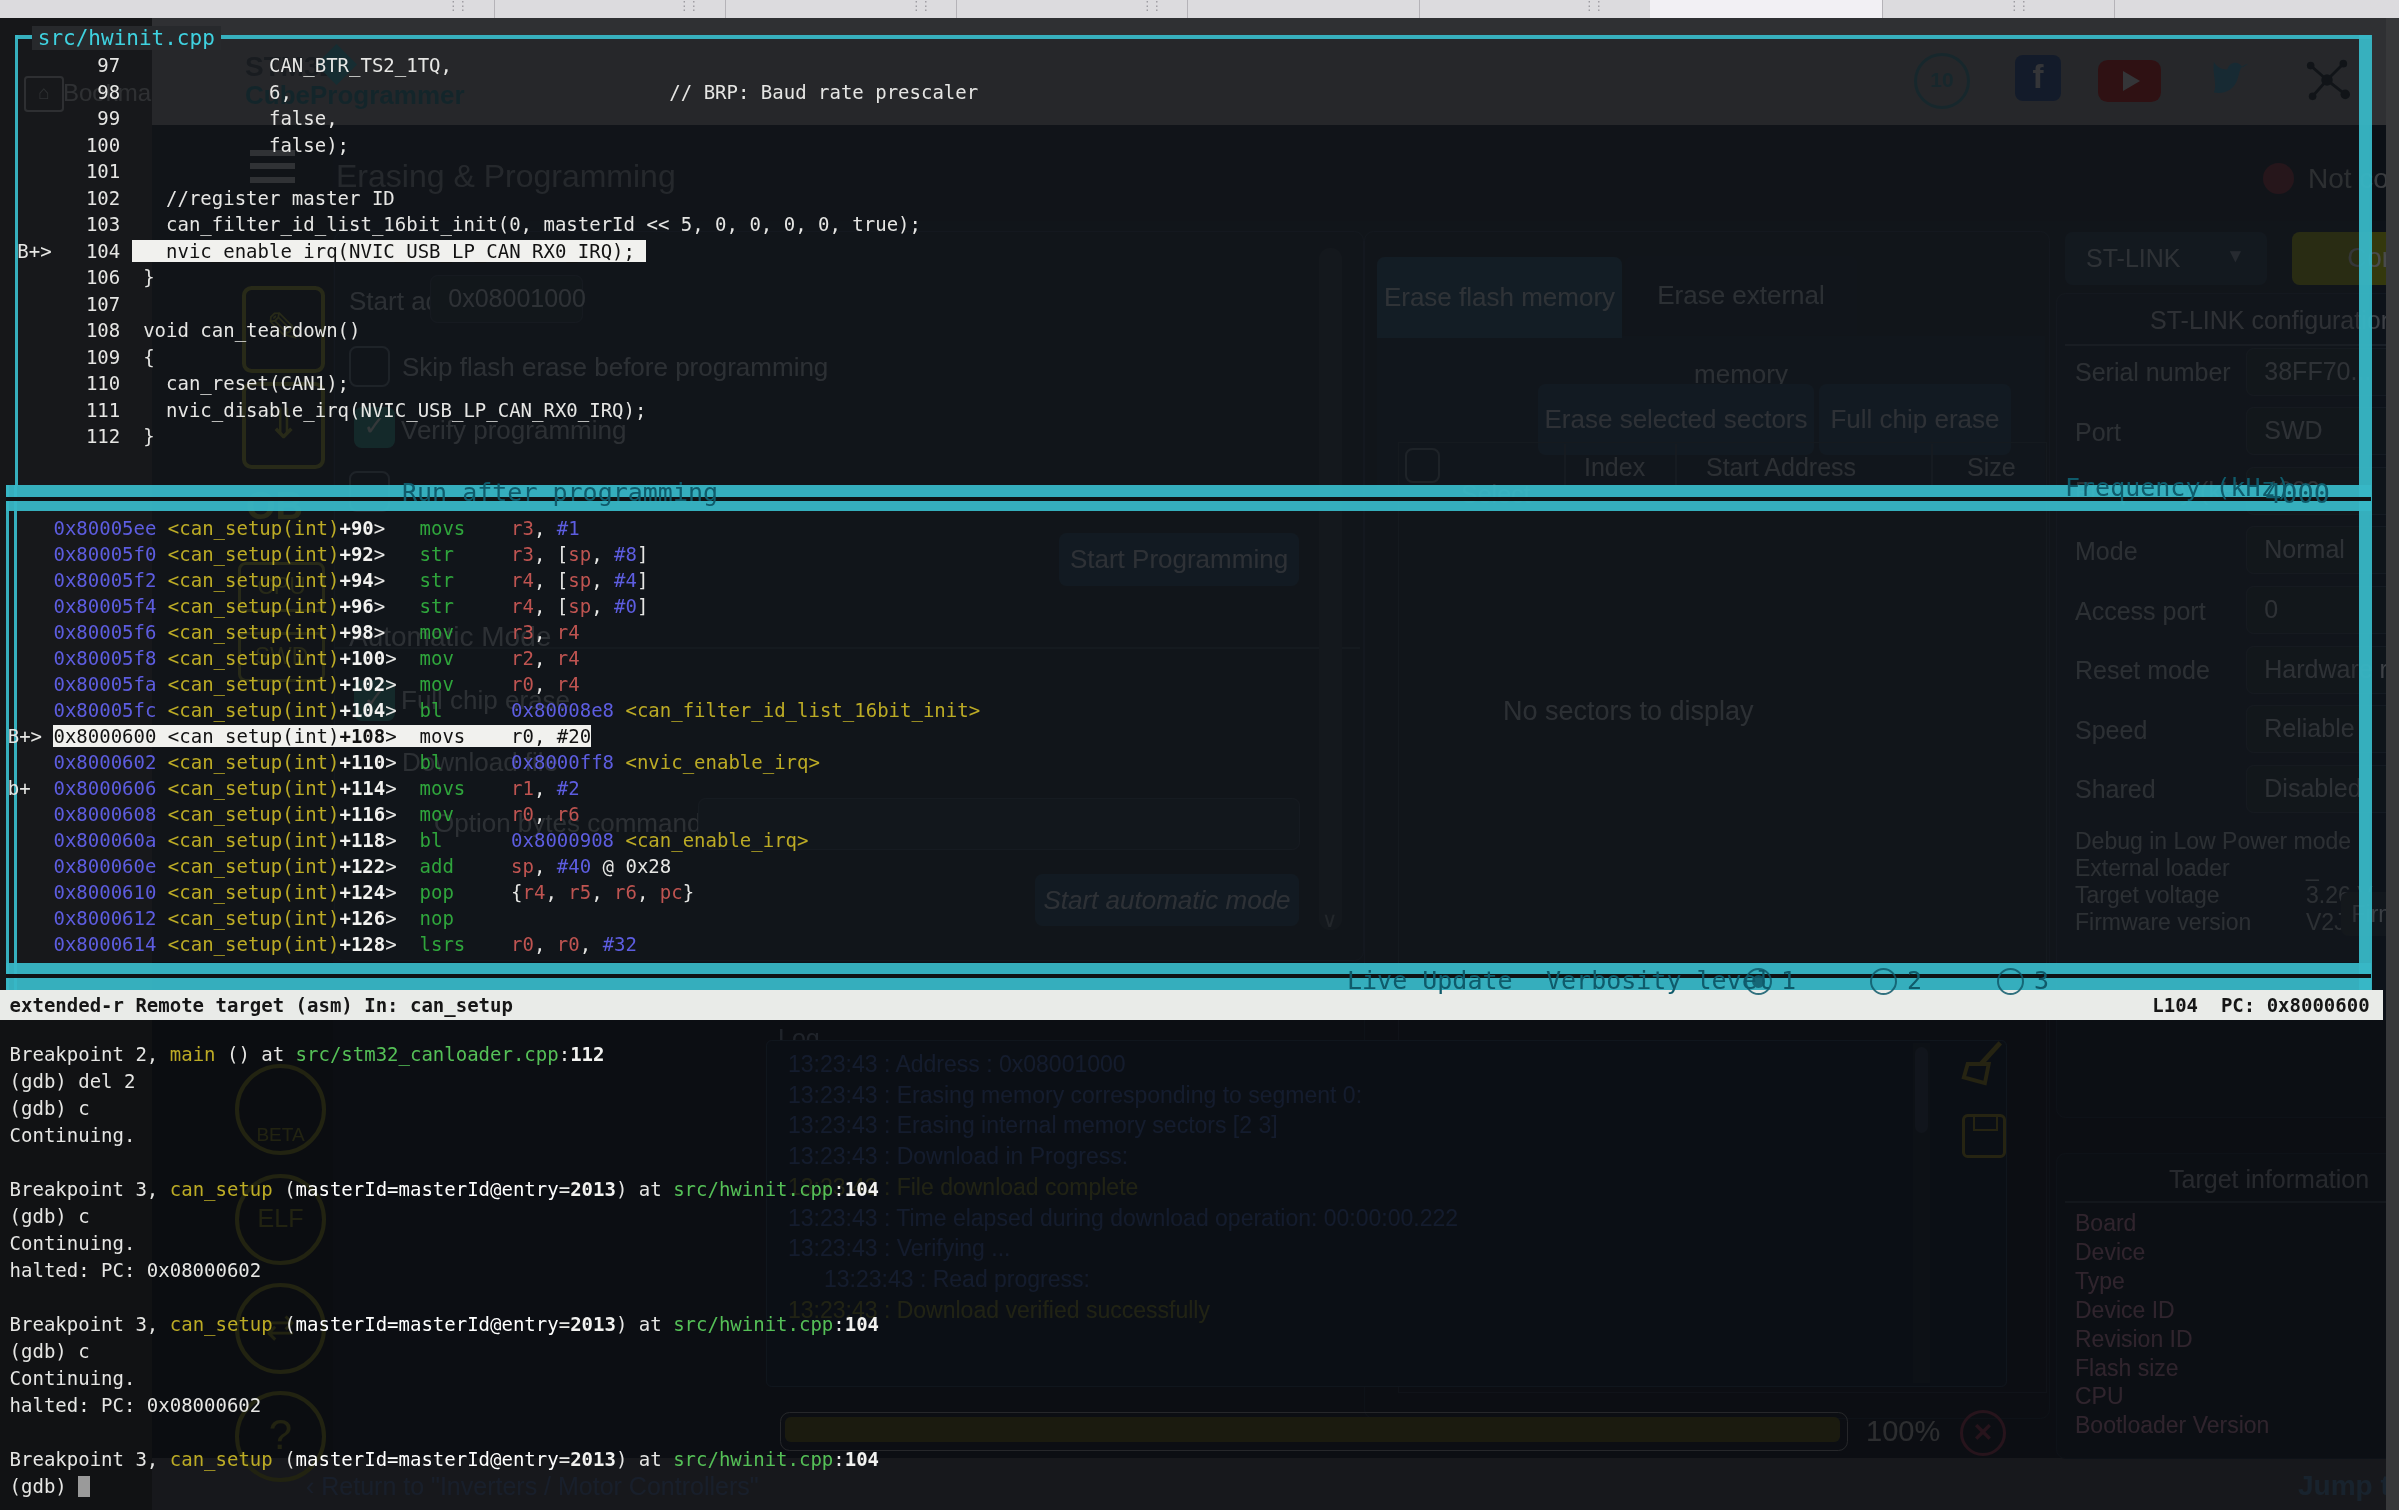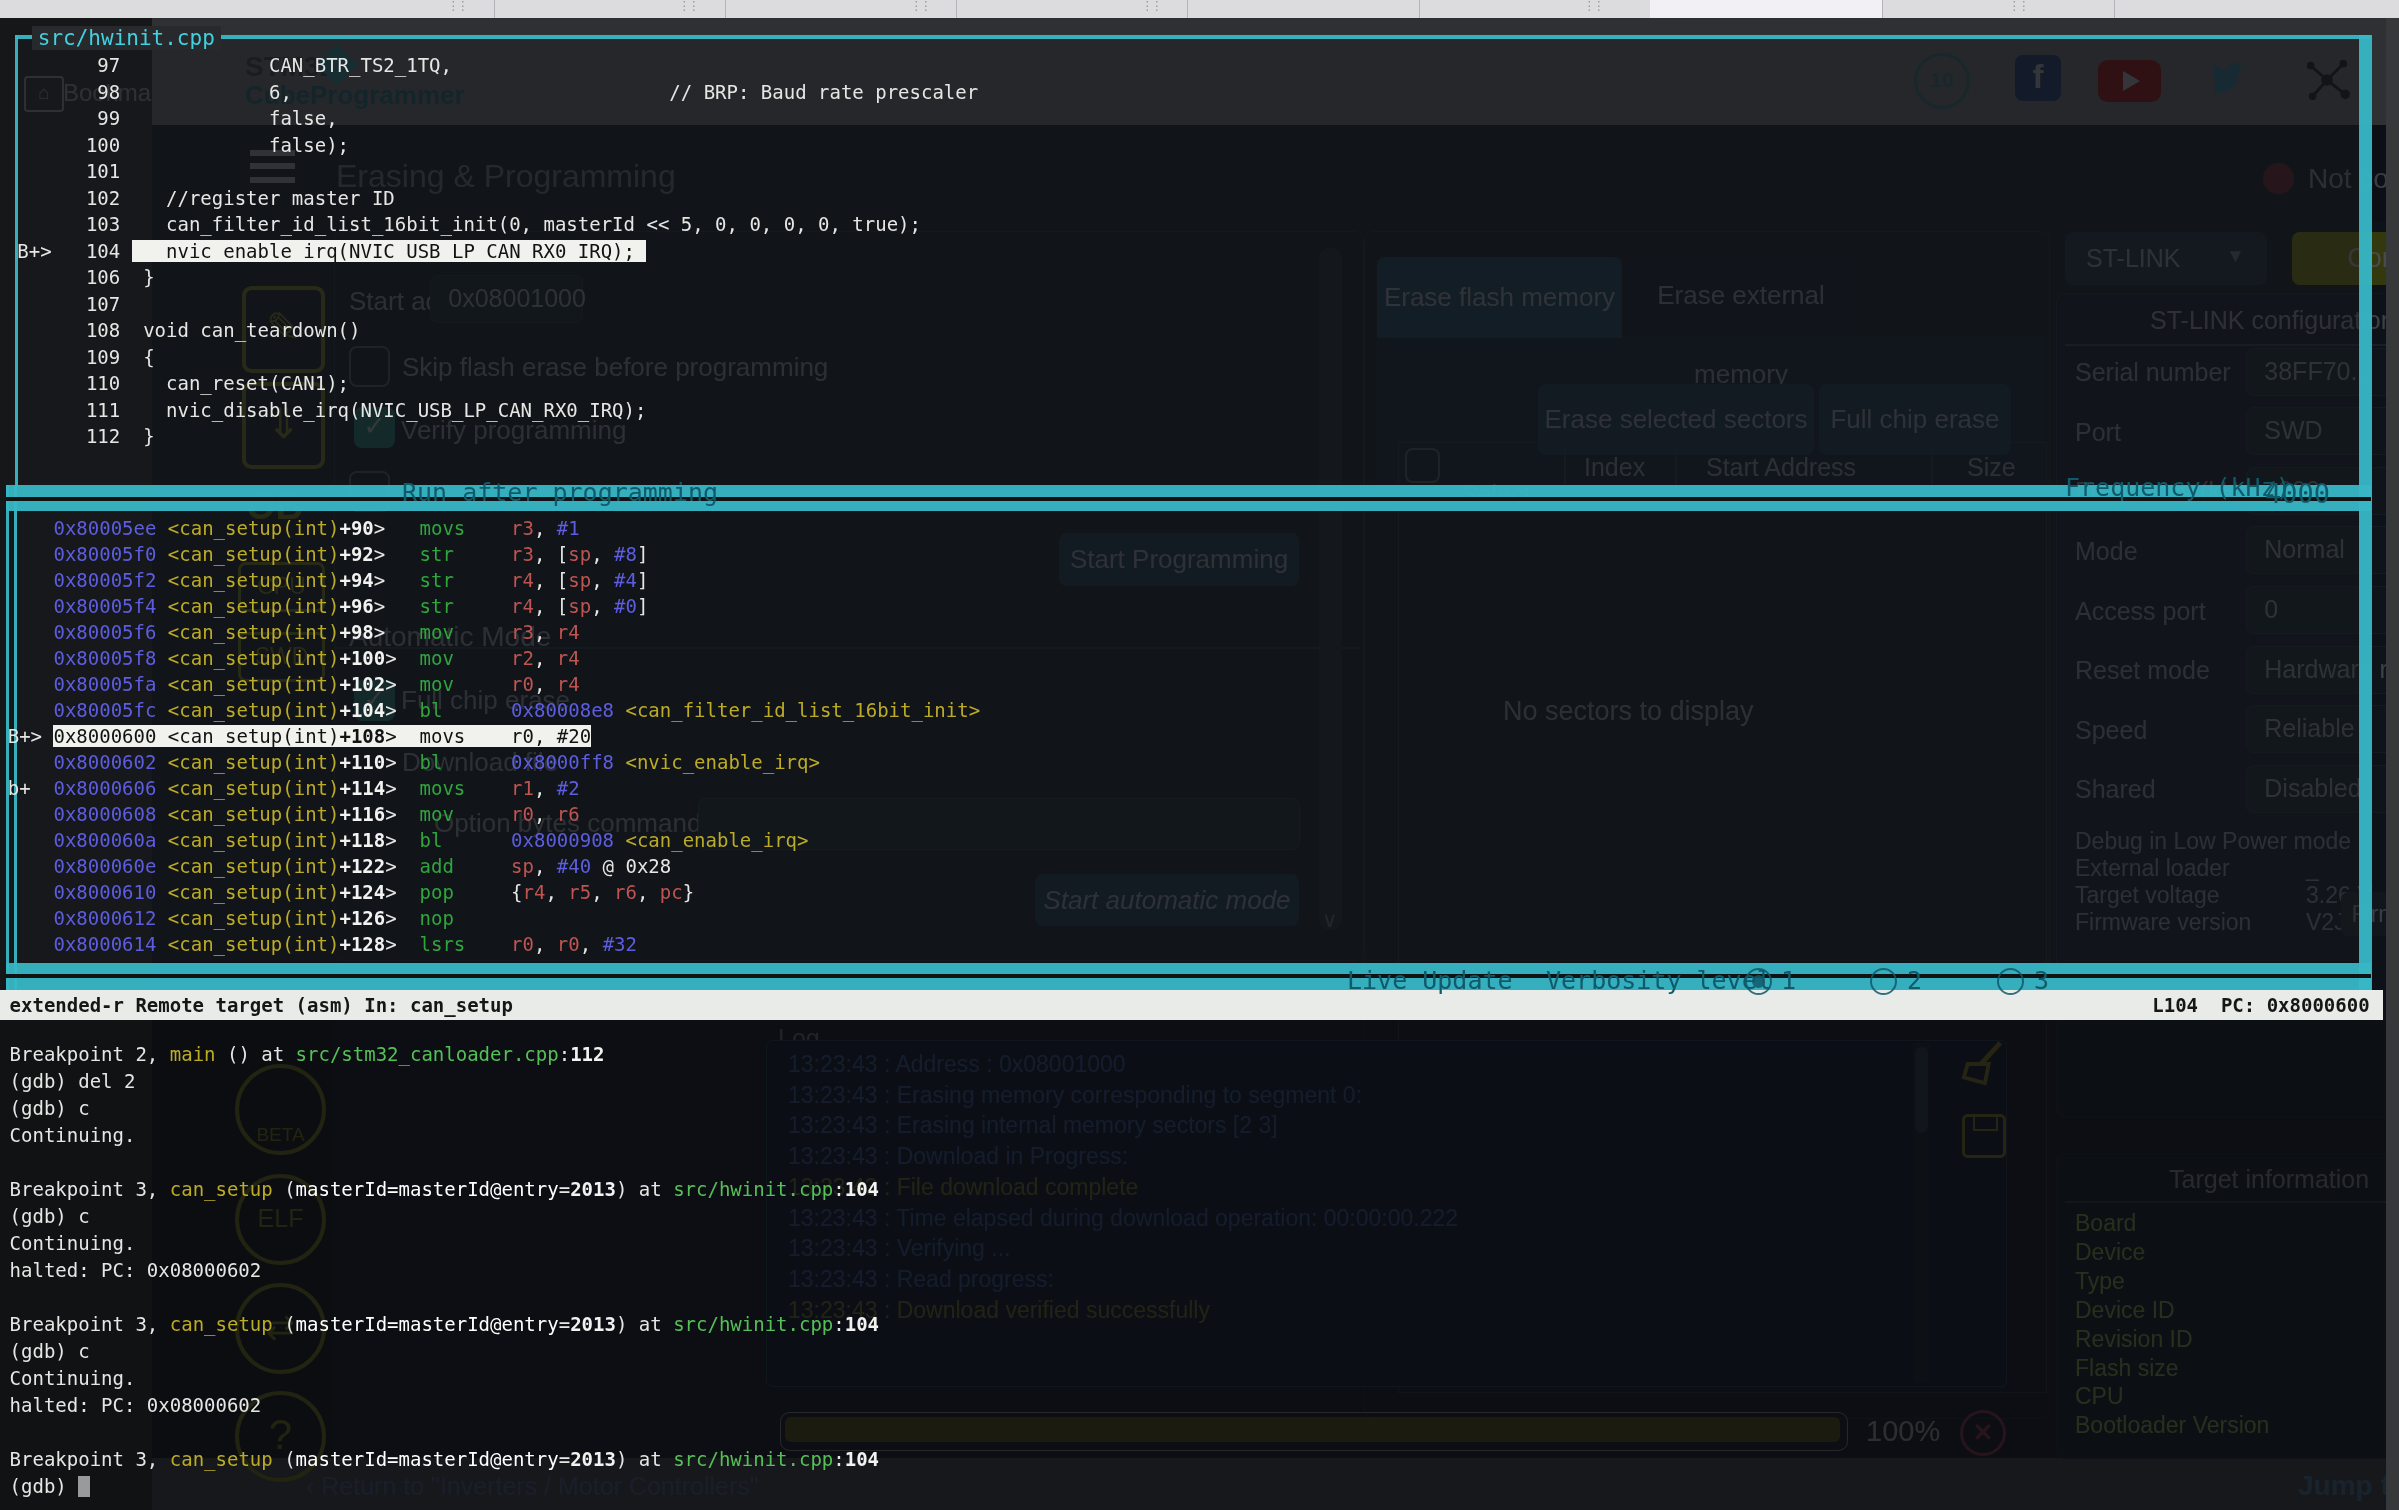--- a/index.html
+++ b/index.html
@@ -12,21 +12,21 @@
   .bseg-light{position:absolute;top:0;height:18px;background:#f2f0f4;}
   
   #bg{position:absolute;inset:0;z-index:1;}
   .bgt{position:absolute;color:#b9c3d2;font-size:26px;white-space:nowrap;}
   .navy-panel{position:absolute;background:#0c1a2b;border:1.9px solid #1c3049;border-radius:9.6px;}
   .btn-navy{position:absolute;background:#123a5c;border-radius:7.7px;color:#c2cede;font-size:26px;display:flex;align-items:center;justify-content:center;}
   .cb{position:absolute;width:37px;height:37px;border:2.9px solid #5f7186;border-radius:7.7px;background:transparent;}
   .cb.checked{background:#1d9a93;border-color:#1d9a93;color:#eaf6f5;font-size:27px;text-align:center;line-height:35px;}
   .vbox{position:absolute;width:250px;height:46px;background:#132334;border:1.9px solid #2a3d54;border-radius:7.7px;color:#c6d0dc;font-size:25px;line-height:44px;padding-left:17.3px;white-space:nowrap;}
   .sl-label{position:absolute;left:2075px;color:#b9c3d2;font-size:25px;white-space:nowrap;}
-  .ti-label{position:absolute;left:2075px;color:#bef264;font-size:23px;white-space:nowrap;}
+  .ti-label{position:absolute;left:2075px;color:#f9a8d4;font-size:23px;white-space:nowrap;}
   .logline{position:absolute;left:788px;font-size:23px;white-space:nowrap;}
   .logline.b{color:#4272d6;} .logline.o{color:#98a32e;}
   .side-ic{position:absolute;color:#9aa01c;border-color:#9aa01c;text-align:center;}
   .circle-ic{border:4.8px solid #9aa01c;border-radius:50%;}
   .hline{position:absolute;background:#233750;height:1.9px;}
   .vline{position:absolute;background:#2c4258;width:1.9px;}
   .th{position:absolute;color:#b9c3d2;font-size:25px;}
   
   #overlay{position:absolute;left:0;top:18px;width:2400px;height:1492px;background:rgba(14,15,18,0.74);z-index:2;}
   
@@ -232,21 +232,21 @@
     <div class="abs" style="left:778px;top:1024px;color:#8fa3c0;font-size:25px;">Log</div>
     <div class="abs" style="left:766px;top:1040px;width:1239px;height:345px;background:#0a1c33;border:1.9px solid #27496e;border-radius:5.8px;"></div>
     <div id="log-lines">
         <div class="logline b" style="top: 1051px;">13:23:43 : Address           : 0x08001000</div>
         <div class="logline b" style="top: 1082px;">13:23:43 : Erasing memory corresponding to segment 0:</div>
         <div class="logline b" style="top: 1112px;">13:23:43 : Erasing internal memory sectors [2 3]</div>
         <div class="logline b" style="top: 1143px;">13:23:43 : Download in Progress:</div>
         <div class="logline o" style="top: 1174px;">13:23:43 : File download complete</div>
         <div class="logline b" style="top: 1205px;">13:23:43 : Time elapsed during download operation: 00:00:00.222</div>
         <div class="logline b" style="top: 1235px;">13:23:43 : Verifying ...</div>
-        <div class="logline b" style="top: 1266px;">13:23:43 : Read progress:</div>
+        <div class="logline b" style="top: 1266px; margin-left: 36px;">13:23:43 : Read progress:</div>
         <div class="logline o" style="top: 1297px;">13:23:43 : Download verified successfully</div>
       </div>
     <div class="abs" style="left:1913px;top:1043px;width:17.3px;height:340px;background:#16283c;">
       <div class="abs" style="left:1.9px;top:3.8px;width:13.4px;height:86px;background:#2c4560;border-radius:6.7px;"></div>
     </div>
 
     <div class="abs" style="left:1960px;top:1039px;">
       <svg width="46" height="48" viewBox="0 0 48 50">
           <line x1="42" y1="4" x2="22" y2="26" stroke="#b9a81f" stroke-width="5"></line>
           <path d="M8 26 L30 26 L26 46 L4 40 Z" fill="none" stroke="#b9a81f" stroke-width="4"></path>

